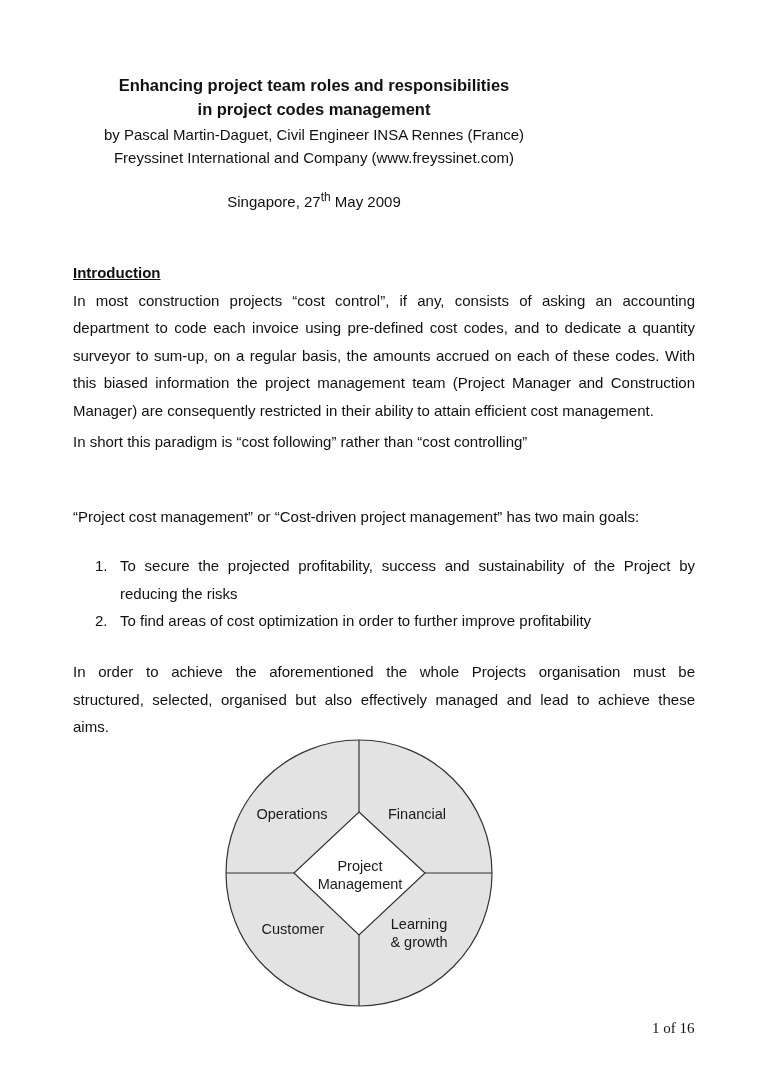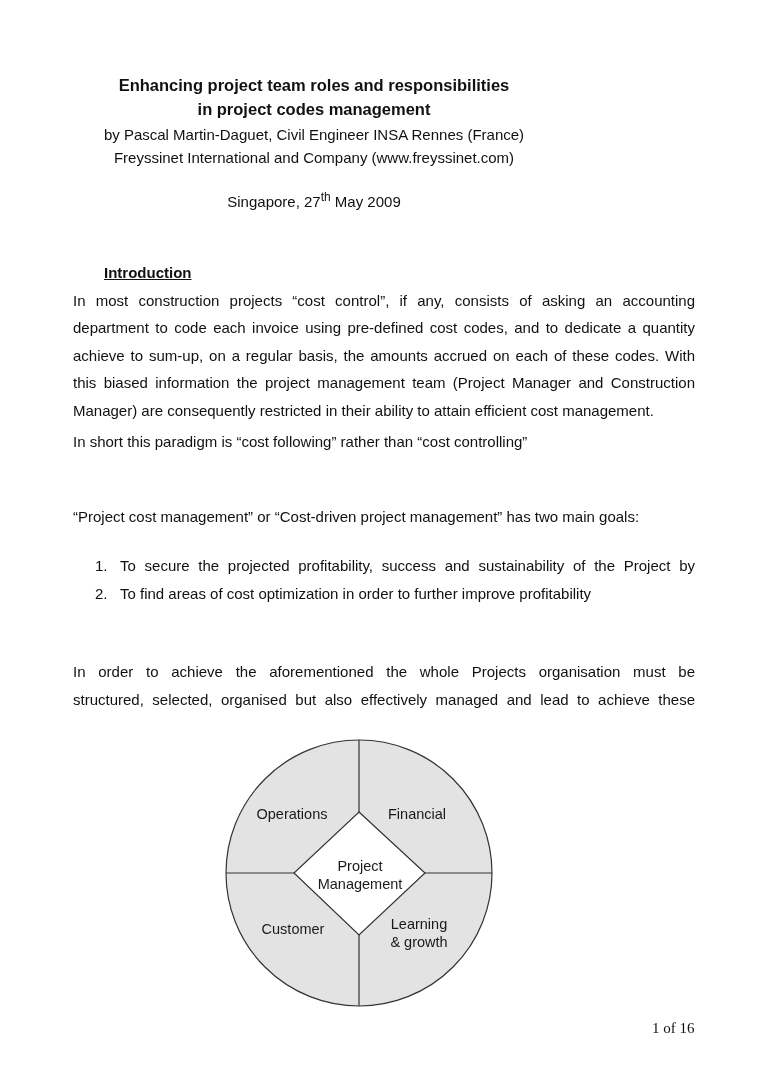--- a/index.html
+++ b/index.html
@@ -3,21 +3,21 @@
 <meta charset="utf-8">
 <style>
   html, body { margin: 0; padding: 0; background: #ffffff; }
   body { width: 768px; height: 1087px; position: relative; overflow: hidden; color: #111; font-family: "Liberation Sans", sans-serif; }
   .page { position: absolute; left: 0; top: 0; width: 768px; height: 1087px; }
   .center { position: absolute; left: 0; width: 628px; text-align: center; white-space: nowrap; }
   .title { font-weight: bold; font-size: 16.5px; }
   .meta { font-size: 15px; }
   sup { font-size: 12px; vertical-align: 6px; line-height: 0; }
   .body-text { position: absolute; left: 73px; width: 622px; font-size: 15px; line-height: 27.5px; text-align: justify; }
-  .heading { font-weight: bold; text-decoration: underline; margin-left: 31px; }
+  .heading { font-weight: bold; text-decoration: underline; }
   .line { display: block; height: 27.5px; white-space: nowrap; }
   .just { text-align: justify; text-align-last: justify; white-space: normal; }
   .list { position: absolute; left: 95px; width: 600px; font-size: 15px; line-height: 27.5px; }
   .li { position: relative; padding-left: 25px; }
   .li .num { position: absolute; left: 0; top: 0; }
   .diagram { position: absolute; left: 0; top: 0; }
   .diag-label { font-family: "Liberation Sans", sans-serif; font-size: 14.5px; fill: #1a1a1a; }
   .footer { position: absolute; left: 652px; top: 1020px; font-family: "Liberation Serif", serif; font-size: 15px; white-space: nowrap; }
 </style>
 </head>
@@ -28,47 +28,49 @@
   <div class="center title" style="top:76px;">Enhancing project team roles and responsibilities</div>
   <div class="center title" style="top:100px;">in project codes management</div>
   <div class="center meta" style="top:126px;">by Pascal Martin-Daguet, Civil Engineer INSA Rennes (France)</div>
   <div class="center meta" style="top:149px;">Freyssinet International and Company (www.freyssinet.com)</div>
   <div class="center meta" style="top:193px;"><span>Singapore, 27</span><sup>th</sup><span> May 2009</span></div>
 
   <div class="body-text" style="top:259px;">
     <span class="line heading">Introduction</span>
     <span class="line just">In most construction projects “cost control”, if any, consists of asking an accounting</span>
     <span class="line just">department to code each invoice using pre-defined cost codes, and to dedicate a quantity</span>
-    <span class="line just">achieve to sum-up, on a regular basis, the amounts accrued on each of these codes. With</span>
+    <span class="line just">surveyor to sum-up, on a regular basis, the amounts accrued on each of these codes. With</span>
     <span class="line just">this biased information the project management team (Project Manager and Construction</span>
     <span class="line">Manager) are consequently restricted in their ability to attain efficient cost management.</span>
   </div>
 
   <div class="body-text" style="top:428px;">
     <span class="line">In short this paradigm is “cost following” rather than “cost controlling”</span>
   </div>
 
   <div class="body-text" style="top:503px;">
     <span class="line">“Project cost management” or “Cost-driven project management” has two main goals:</span>
   </div>
 
   <div class="list" style="top:552px;">
     <div class="li">
       <span class="num">1.</span>
       <span class="line just">To secure the projected profitability, success and sustainability of the Project by</span>
+      <span class="line">reducing the risks</span>
     </div>
     <div class="li">
       <span class="num">2.</span>
       <span class="line">To find areas of cost optimization in order to further improve profitability</span>
     </div>
   </div>
 
   <div class="body-text" style="top:658px;">
     <span class="line just">In order to achieve the aforementioned the whole Projects organisation must be</span>
     <span class="line just">structured, selected, organised but also effectively managed and lead to achieve these</span>
+    <span class="line">aims.</span>
   </div>
 
   <svg class="diagram" width="768" height="1087" viewBox="0 0 768 1087">
     <circle cx="359" cy="873" r="133" fill="#e3e3e3" stroke="#333333" stroke-width="1.2"></circle>
     <line x1="359" y1="740" x2="359" y2="1006" stroke="#333333" stroke-width="1.2"></line>
     <line x1="226" y1="873" x2="492" y2="873" stroke="#333333" stroke-width="1.2"></line>
     <polygon points="359,812 425,873 359,935 294,873" fill="#ffffff" stroke="#333333" stroke-width="1.2"></polygon>
 
     <text class="diag-label" x="292" y="819" text-anchor="middle">Operations</text>
     <text class="diag-label" x="417" y="819" text-anchor="middle">Financial</text>

